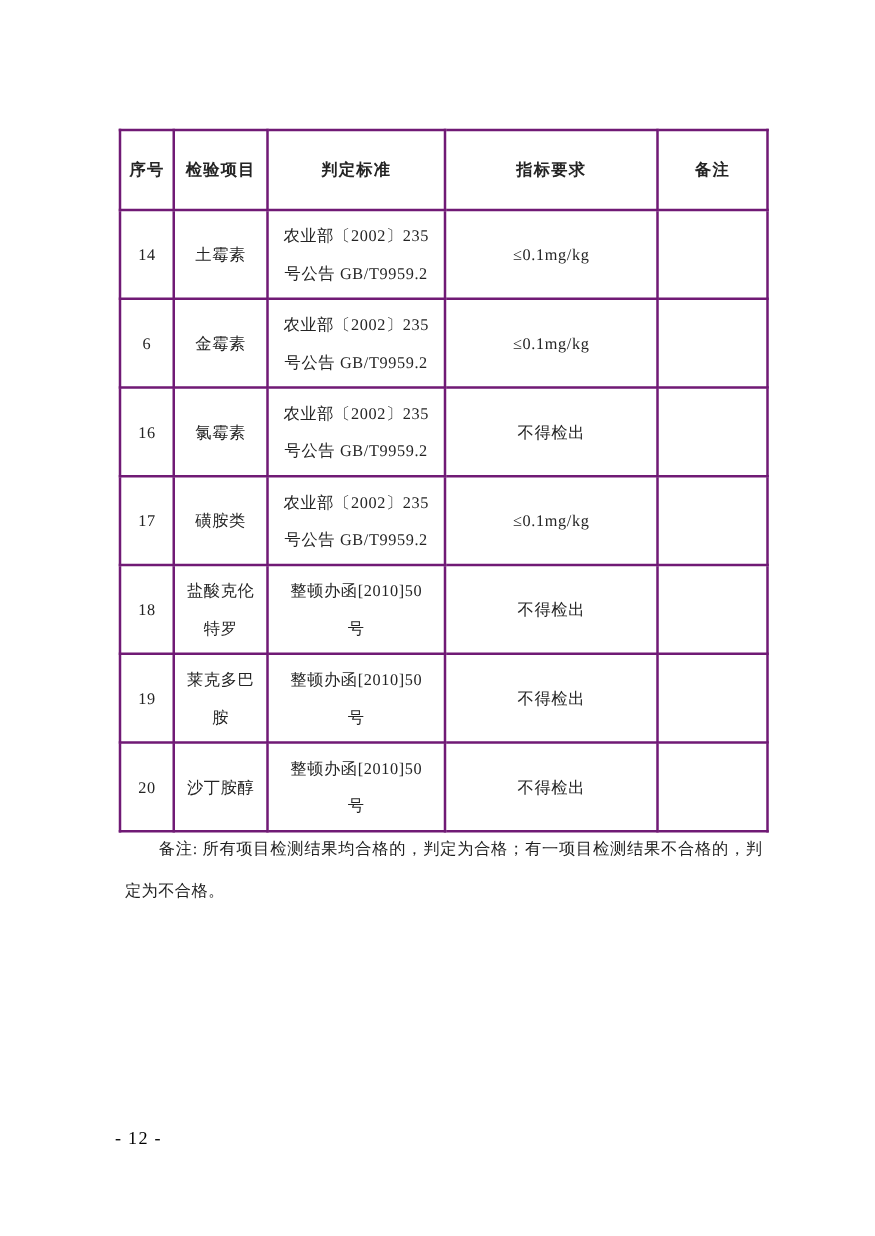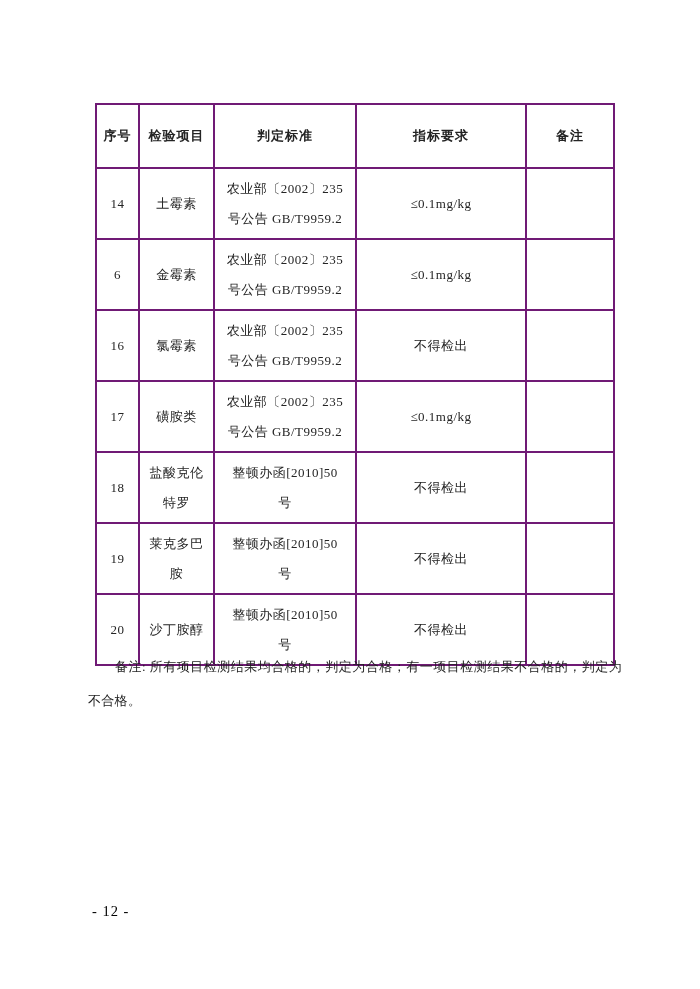--- a/index.html
+++ b/index.html
@@ -48,21 +48,21 @@
     left: 88px;
     top: 650px;
     width: 534px;
   }
   .remark {
     font-size: 13px;
     line-height: 34px;
     letter-spacing: 0.3px;
     text-indent: 27px;
     text-align: justify;
-    margin: 0;
+    margin: 12px;
   }
   .para {
     font-size: 17px;
     line-height: 33px;
     letter-spacing: 2px;
     text-indent: 2em;
     text-align: justify;
     margin: 0;
   }
   .page-number {

